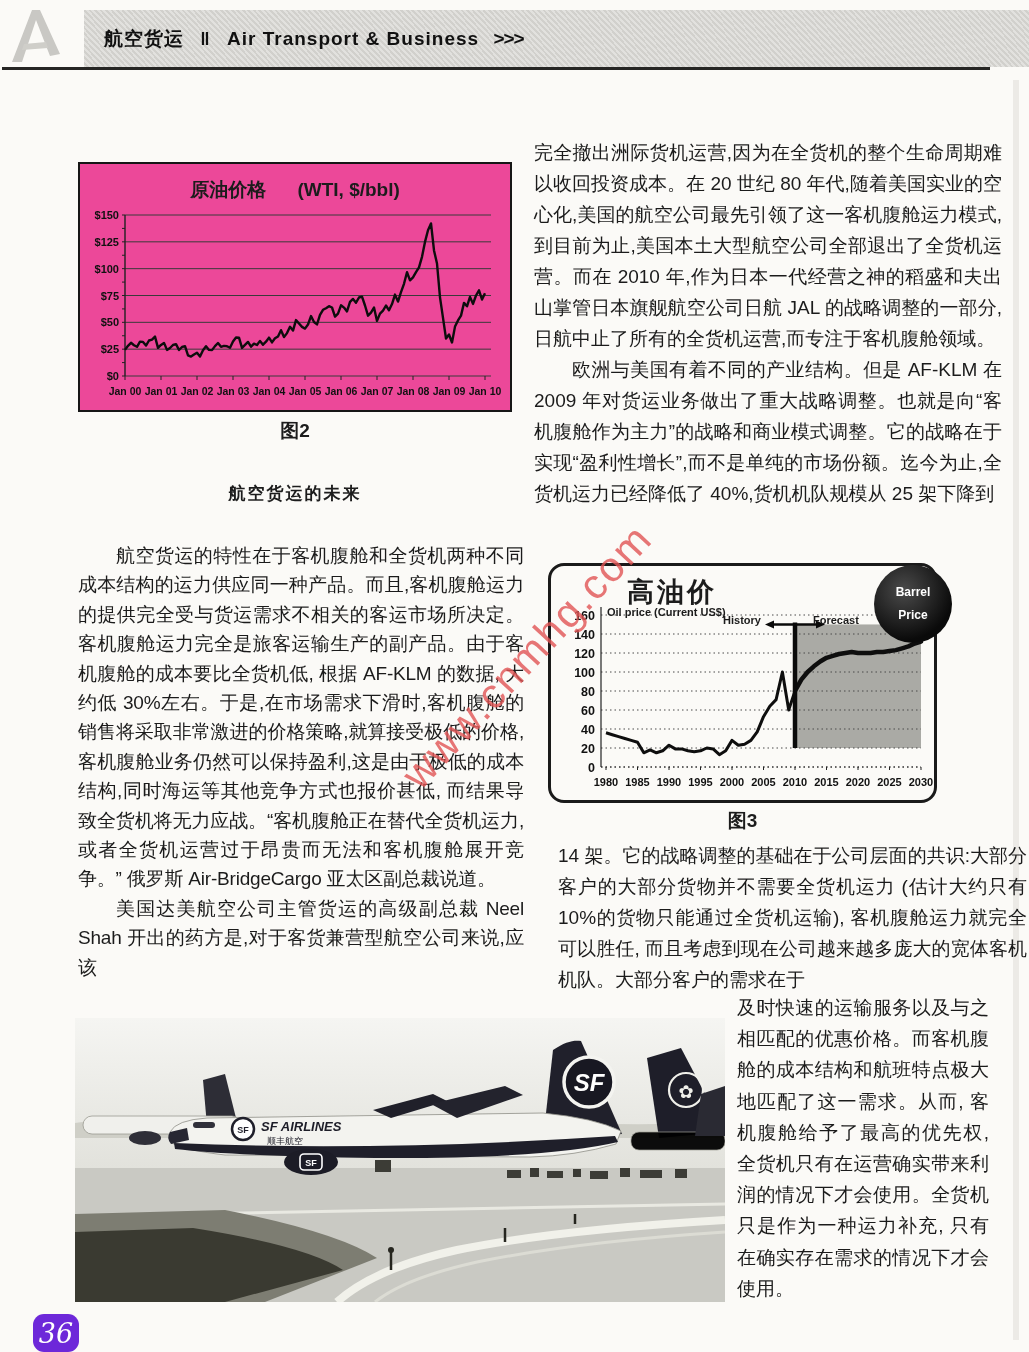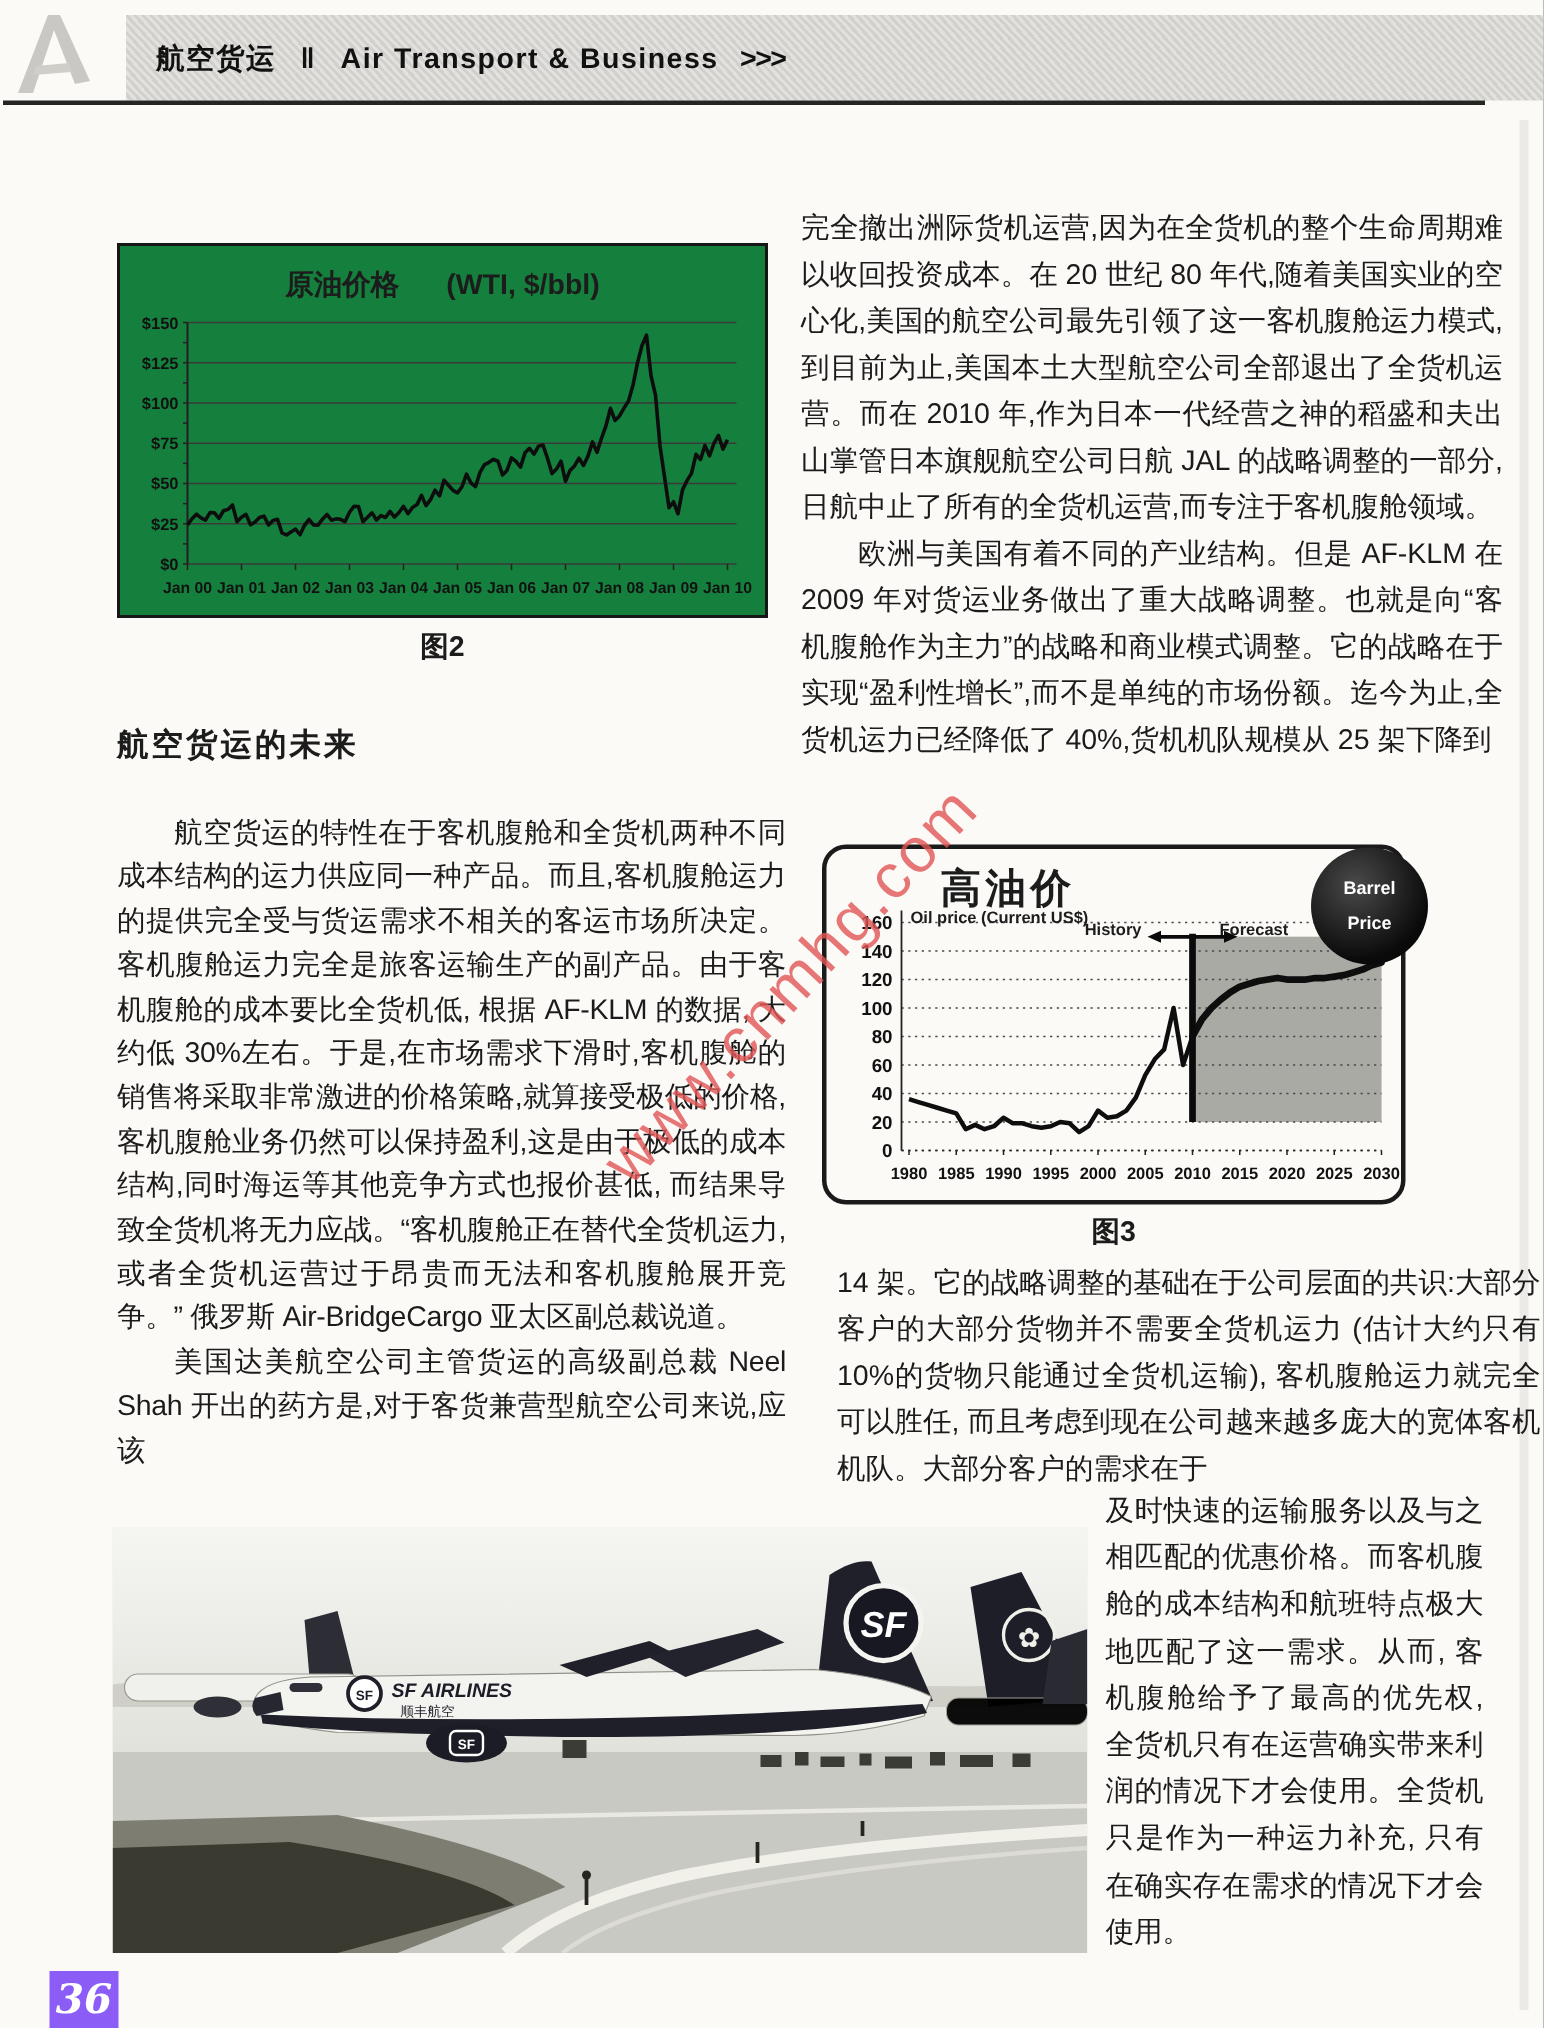--- a/index.html
+++ b/index.html
@@ -15,54 +15,54 @@
     background:#d8d7d3;
     background-image:repeating-linear-gradient(47deg,rgba(255,255,255,.25) 0 2px,rgba(0,0,0,.03) 2px 4px);
     display:flex;align-items:center;padding-left:20px;box-sizing:border-box;
   }
   .header-title{font-size:19px;font-weight:bold;letter-spacing:1px;color:#111;}
   .header-title .en{margin-left:10px;}
   .header-title .chev{margin-left:8px;letter-spacing:-1px;}
   .header-rule{position:absolute;left:2px;top:67px;width:988px;height:3px;background:#262624;}
   .scan-streak{position:absolute;right:10px;top:80px;width:6px;height:1260px;background:#eceae6;}
   
-  .figure2{position:absolute;left:78px;top:162px;width:434px;height:250px;border:2px solid #161616;background:#15803d;box-sizing:border-box;}
+  .figure2{position:absolute;left:78px;top:162px;width:434px;height:250px;border:2px solid #161616;background:#ec4899;box-sizing:border-box;}
   .fig2-title{position:absolute;left:0;top:13px;width:100%;text-align:center;font-size:19px;font-weight:bold;}
   .fig2-title .unit{margin-left:26px;}
   .fig-caption{position:absolute;text-align:center;font-size:19px;font-weight:bold;}
   .cap2{left:78px;top:418px;width:434px;}
   .cap3{left:548px;top:808px;width:389px;}
   .figure3{position:absolute;left:548px;top:563px;width:389px;height:240px;border:3px solid #1a1a1a;border-radius:16px;background:#fbfaf7;box-sizing:border-box;}
   .fig3-title{position:absolute;left:76px;top:8px;font-size:27px;font-weight:bold;letter-spacing:3px;}
   .fig3-note{position:absolute;left:56px;top:40px;font-size:11px;font-weight:bold;}
   .fig3-history{position:absolute;left:138px;top:48px;width:72px;text-align:right;font-size:11px;font-weight:bold;}
   .fig3-forecast{position:absolute;left:262px;top:48px;font-size:11px;font-weight:bold;}
   .fig3-badge{
     position:absolute;left:323px;top:-1px;width:78px;height:78px;border-radius:50%;
     background:radial-gradient(circle at 38% 32%,#4a4a4a,#0a0a0a 70%);
     color:#fff;display:flex;flex-direction:column;align-items:center;justify-content:center;
     font-size:12px;font-weight:bold;line-height:13px;z-index:3;gap:10px;
   }
   .chart-svg{position:absolute;left:0;top:0;}
   
-  .heading{position:absolute;left:78px;top:482px;width:434px;text-align:left;font-size:21px;font-weight:bold;letter-spacing:2px;}
+  .heading{position:absolute;left:78px;top:482px;width:434px;text-align:center;font-size:17px;font-weight:bold;letter-spacing:2px;}
   .body-text{position:absolute;text-align:justify;font-size:19px;color:#1b1b1b;}
   .body-text p{margin:0;text-indent:2em;}
   .body-text p.noindent{text-indent:0;}
   .left-col{left:78px;top:541px;width:446px;line-height:29.4px;letter-spacing:-0.2px;}
   .right-col-a{left:534px;top:137px;width:468px;line-height:31px;}
   .right-col-b{left:534px;top:840px;width:469px;line-height:31px;margin-left:24px;}
   .right-col-c{left:737px;top:992px;width:252px;line-height:31.2px;}
   
   .photo{position:absolute;left:75px;top:1018px;width:650px;height:284px;overflow:hidden;}
   
   .footer-pagebox{
-    position:absolute;left:33px;top:1314px;width:46px;height:38px;background:#8b5cf6;color:#fff;
+    position:absolute;left:33px;top:1314px;width:46px;height:38px;background:#6d28d9;color:#fff;
     display:flex;align-items:center;justify-content:center;
-    font-family:"DejaVu Serif","Liberation Serif",serif;font-style:italic;font-weight:bold;font-size:27px;
+    font-family:"DejaVu Serif","Liberation Serif",serif;font-style:italic;font-weight:normal;font-size:27px;border-radius:11px;
   }
   .footer-journal{
     position:absolute;left:92px;top:1322px;font-family:"DejaVu Serif","Liberation Serif",serif;
     font-style:italic;font-weight:bold;font-size:20px;color:#151515;letter-spacing:1px;
   }
   
   .watermark{
     position:absolute;left:410px;top:758px;z-index:5;pointer-events:none;
     transform:rotate(-47deg);transform-origin:0 50%;
     font-size:42px;letter-spacing:2px;opacity:.8;white-space:nowrap;

